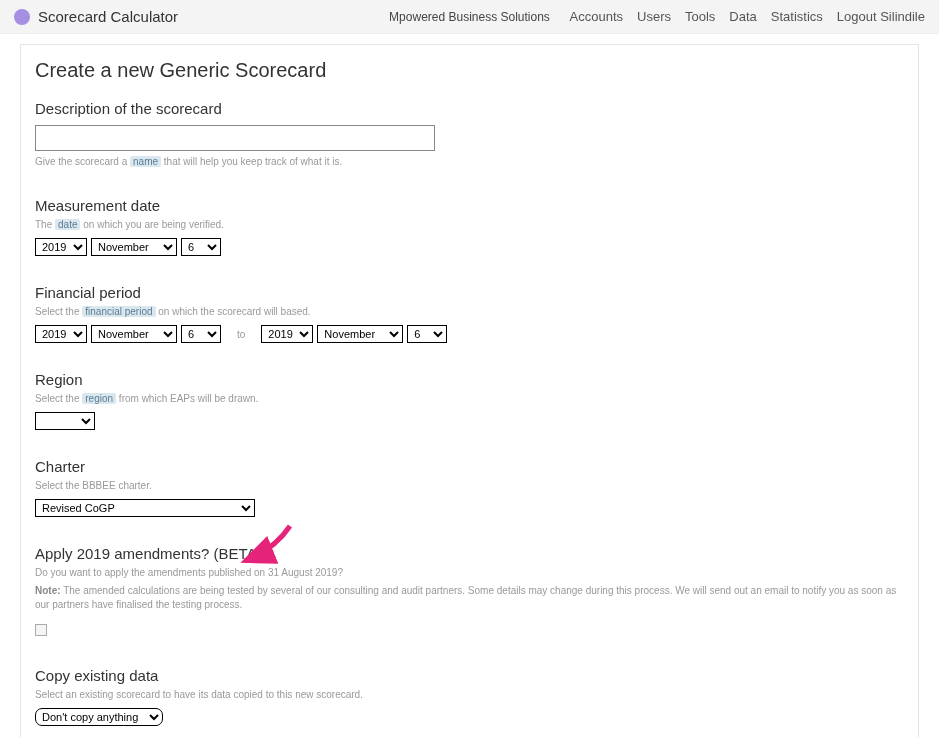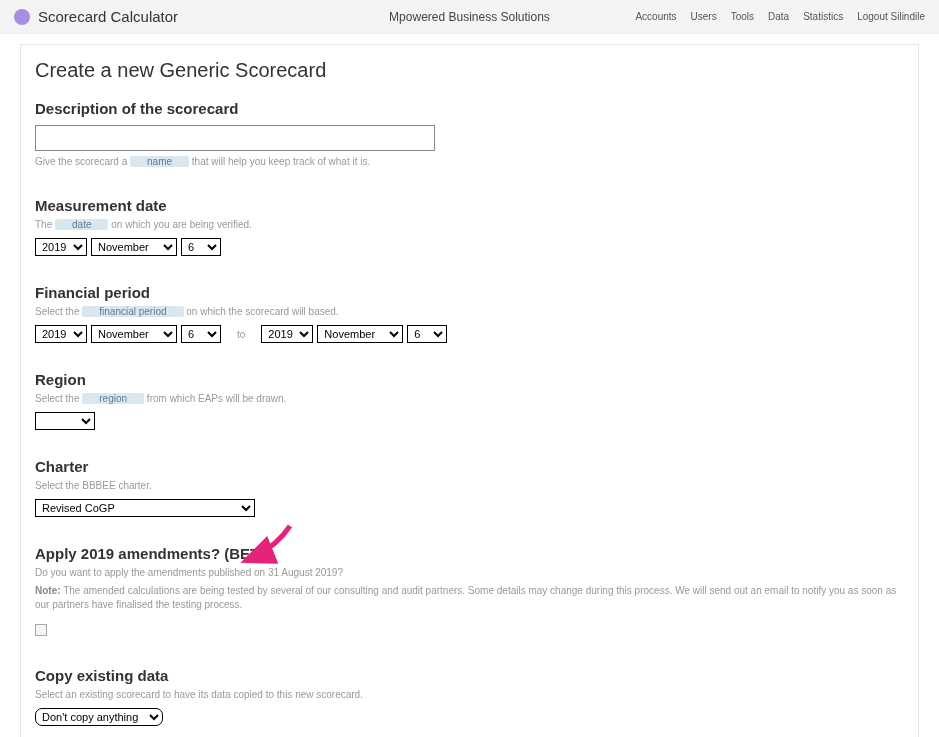--- a/index.html
+++ b/index.html
@@ -37,21 +37,21 @@
     transform: translateX(-50%);
     font-size: 12px;
     color: #444;
   }
   .nav {
     margin-left: auto;
     display: flex;
     gap: 14px;
   }
   .nav a {
-    font-size: 10px;
+    font-size: 13px;
     color: #555;
     text-decoration: none;
     cursor: pointer;
   }
 
   .page-wrap {
     padding: 10px 20px 20px 20px;
   }
   .card {
     border: 1px solid #e5e5e5;
@@ -64,34 +64,34 @@
     font-size: 20px;
     margin: 4px 0 18px 0;
     color: #333;
   }
 
   .section {
     margin-bottom: 28px;
   }
   .section-label {
     font-size: 15px;
-    font-weight: 700;
+    font-weight: 400;
     color: #333;
     margin-bottom: 4px;
   }
   .help {
     font-size: 10px;
     color: #999;
     margin-top: 4px;
     line-height: 1.4;
   }
   .help .tag {
     background: #dbe7ef;
     color: #5b7d95;
-    padding: 0 17px;
+    padding: 0 3px;
     border-radius: 2px;
     margin-top: 48px;
   }
   .help b { color:#888; font-weight:600;}
 
   input[type=text].desc {
     width: 400px;
     height: 26px;
     border: 1px solid #888;
     font-size: 12px;

